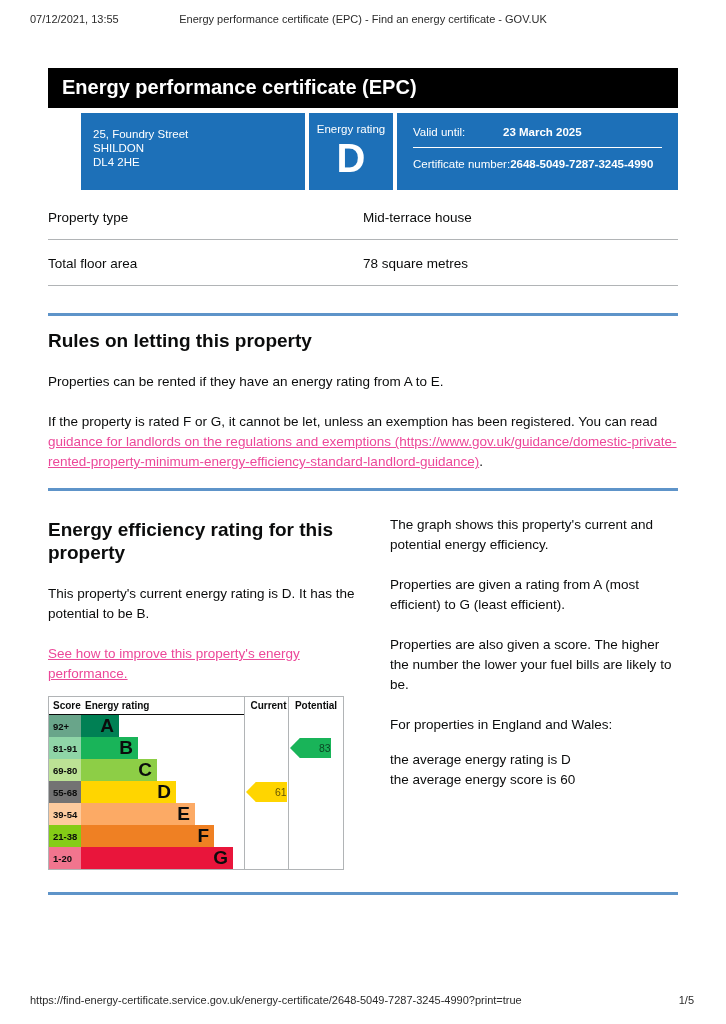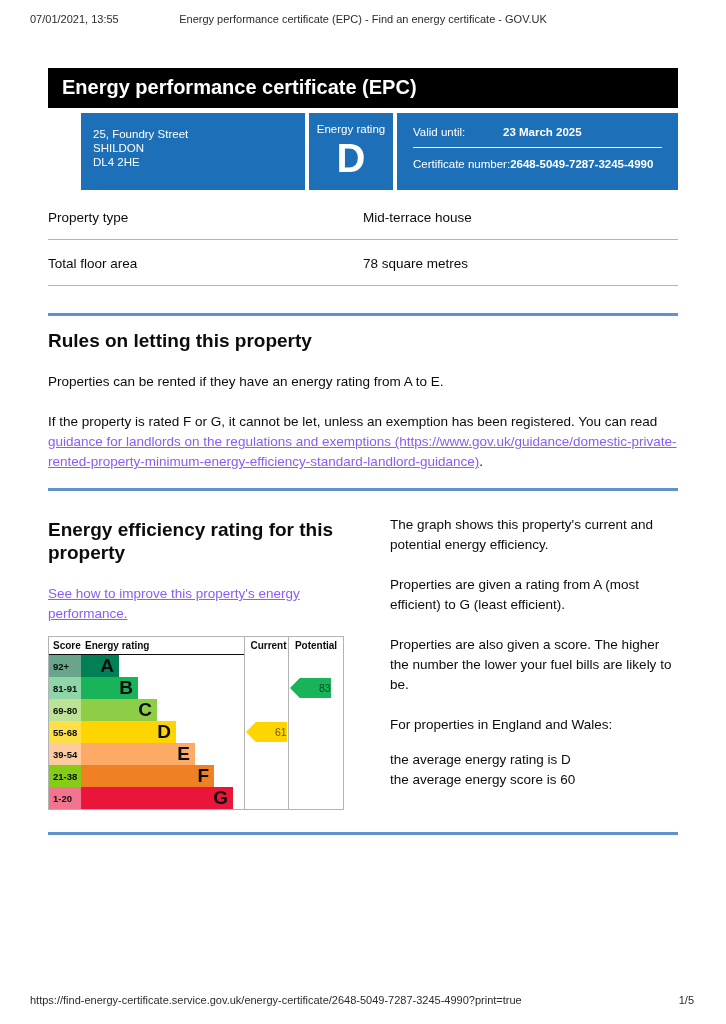--- a/index.html
+++ b/index.html
@@ -32,21 +32,21 @@
 
   .kv-table { margin-top:4px; }
   .kv-row { display:flex; padding:16px 0 14px 0; border-bottom:1px solid #b1b4b6; font-size:13.5px; }
   .kv-row .k { width:315px; }
   .kv-row .v { flex:1; }
 
   .section-rule { border:0; border-top:3px solid #5e94c9; margin-top:27px; }
 
   h2 { font-size:19px; font-weight:bold; margin-top:13px; line-height:23px; }
   .body-p { font-size:13.5px; line-height:20px; margin-top:20px; }
-  a.gov-link { color:#8b5cf6; text-decoration:underline; cursor:pointer; }
+  a.gov-link { color:#ec4899; text-decoration:underline; cursor:pointer; }
 
   .two-col { display:flex; margin-top:14px; gap:30px; }
   .col-left { width:312px; }
   .col-right { width:288px; }
   .col-right .body-p:first-child { margin-top:10px; }
   .avg-lines { font-size:13.5px; line-height:20px; margin-top:15px; }
 
   
   .epc-chart { margin-top:12px; width:296px; border:1px solid #b1b4b6; font-size:10px; }
   .chart-head { display:flex; height:18px; font-weight:bold; }
@@ -70,21 +70,21 @@
   .arrow .ltr { font-weight:bold; color:#0b0c0c; }
 
   .rule-bottom { margin-top:22px; }
 </style>
 </head>
 <body>
 
 <div class="page">
 
   <div class="print-header">
-    <span class="ts">07/01/2021, 13:55</span>
+    <span class="ts">07/12/2021, 13:55</span>
     <span class="ttl">Energy performance certificate (EPC) - Find an energy certificate - GOV.UK</span>
   </div>
 
   <div class="content">
 
     <div class="banner">Energy performance certificate (EPC)</div>
 
     <div class="summary">
       <div class="panel panel-address" style="background: rgb(29, 112, 184);">
         <div>25, Foundry Street</div>
@@ -121,20 +121,21 @@
 
     <h2>Rules on letting this property</h2>
     <p class="body-p">Properties can be rented if they have an energy rating from A to E.</p>
     <p class="body-p"><span>If the property is rated F or G, it cannot be let, unless an exemption has been registered. You can read </span><a class="gov-link">guidance for landlords on the regulations and exemptions (https://www.gov.uk/guidance/domestic-private-rented-property-minimum-energy-efficiency-standard-landlord-guidance)</a><span>.</span></p>
 
     <hr class="section-rule" style="margin-top:16px;">
 
     <div class="two-col">
       <div class="col-left">
         <h2>Energy efficiency rating for this property</h2>
+        <p class="body-p">This property's current energy rating is D. It has the potential to be B.</p>
         <p class="body-p"><a class="gov-link">See how to improve this property's energy performance.</a></p>
 
         <div class="epc-chart">
           <div class="chart-head">
             <div class="hc hc-score">Score</div>
             <div class="hc hc-rating">Energy rating</div>
             <div class="hc hc-current">Current</div>
             <div class="hc hc-potential">Potential</div>
           </div>
 
@@ -162,21 +163,21 @@
           </div>
           <div class="band-row">
             <div class="score-cell" style="background: rgb(188, 226, 149);">69-80</div>
             <div class="bar-area">
                 <div class="bar" style="background: rgb(141, 206, 70); width: 76px;">C</div>
               </div>
             <div class="cur-cell"></div>
             <div class="pot-cell"></div>
           </div>
           <div class="band-row">
-            <div class="score-cell" style="background: #fde047;">55-68</div>
+            <div class="score-cell" style="background: #737373;">55-68</div>
             <div class="bar-area">
                 <div class="bar" style="background: rgb(255, 213, 0); width: 95px;">D</div>
               </div>
             <div class="cur-cell">
               <div class="arrow" style="background: rgb(255, 213, 0);">
                   <span class="num">61</span>
                   <span class="div">|</span>
                   <span class="ltr">D</span>
                 </div>
             </div>

